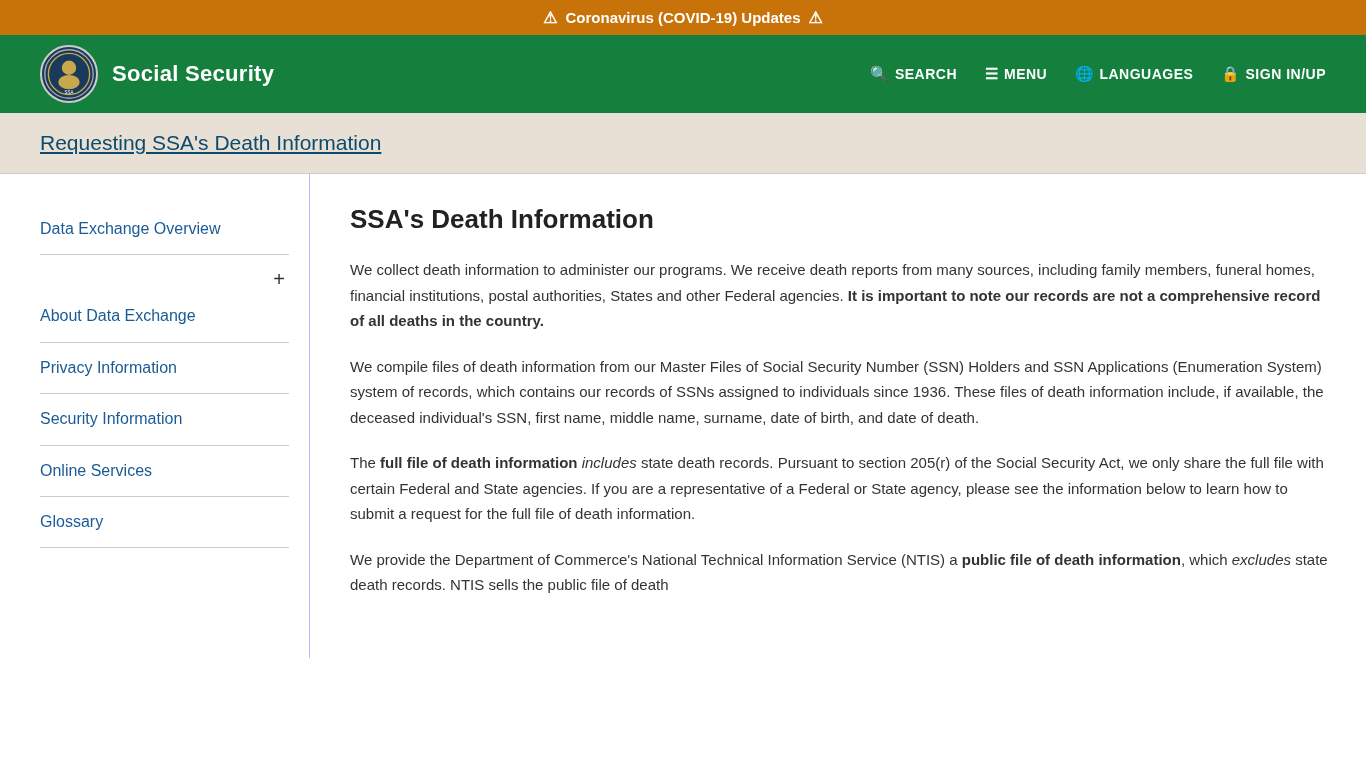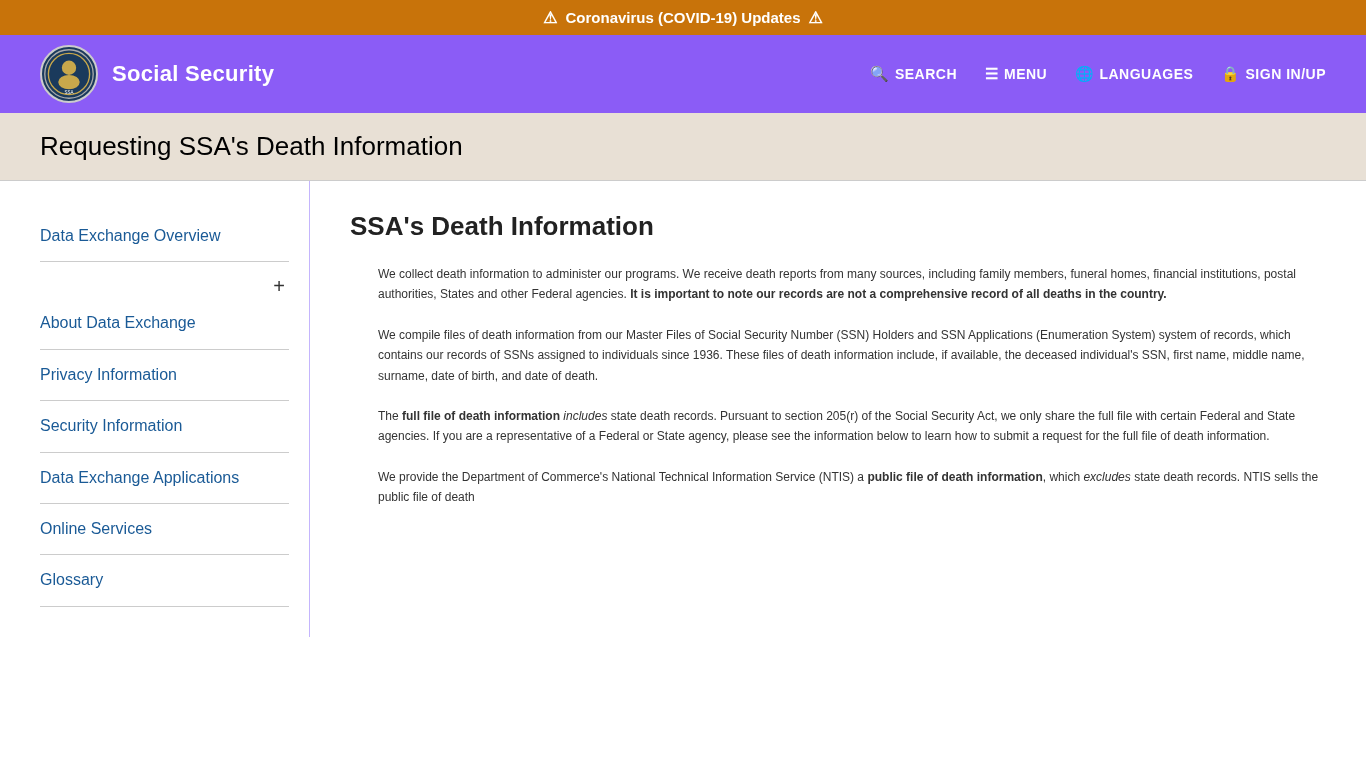--- a/index.html
+++ b/index.html
@@ -15,21 +15,21 @@
       font-weight: 600;
       display: flex;
       align-items: center;
       justify-content: center;
       gap: 8px;
     }
     .alert-bar .warn-icon { font-size: 16px; }
 
     
     .header {
-      background: #8b5cf6;
+      background: #15803d;
       color: #fff;
       display: flex;
       align-items: center;
       justify-content: space-between;
       padding: 10px 40px;
       min-height: 70px;
     }
     .header-left {
       display: flex;
       align-items: center;
@@ -75,23 +75,24 @@
     }
     .header-nav-item .nav-icon { font-size: 15px; }
 
     
     .page-title-bar {
       background: #e8e0d5;
       padding: 18px 40px;
       border-bottom: 1px solid #ccc;
     }
     .page-title-bar h1 {
-      font-size: 26px;
+      font-size: 21px;
       font-weight: 400;
-      color: #000000;
+      color: #0c4a6e;
+      text-decoration: underline;
     }
 
     
     .content-wrapper {
       display: flex;
       max-width: 1366px;
       margin: 0 auto;
     }
 
     
@@ -138,25 +139,24 @@
       flex: 1;
       padding: 30px 32px 40px 40px;
     }
     .main-content h2 {
       font-size: 26px;
       font-weight: 700;
       color: #222;
       margin-bottom: 22px;
     }
     .main-content p {
-      font-size: 12px;
+      font-size: 15px;
       line-height: 1.7;
       color: #333;
       margin-bottom: 20px;
-      margin-left: 28px;
     }
     .main-content p strong {
       font-weight: 700;
     }
     .main-content p em {
     }
   </style>
 </head>
 <body>
 
@@ -215,23 +215,20 @@
         <button class="expand-btn">+</button>
       </div>
     </div>
     <div class="sidebar-item">
       <a href="#">Privacy Information</a>
     </div>
     <div class="sidebar-item">
       <a href="#">Security Information</a>
     </div>
     <div class="sidebar-item">
-      <a href="#">Data Exchange Applications</a>
-    </div>
-    <div class="sidebar-item">
       <a href="#">Online Services</a>
     </div>
     <div class="sidebar-item">
       <a href="#">Glossary</a>
     </div>
   </aside>
 
   <main class="main-content">
     <h2>SSA's Death Information</h2>
 

